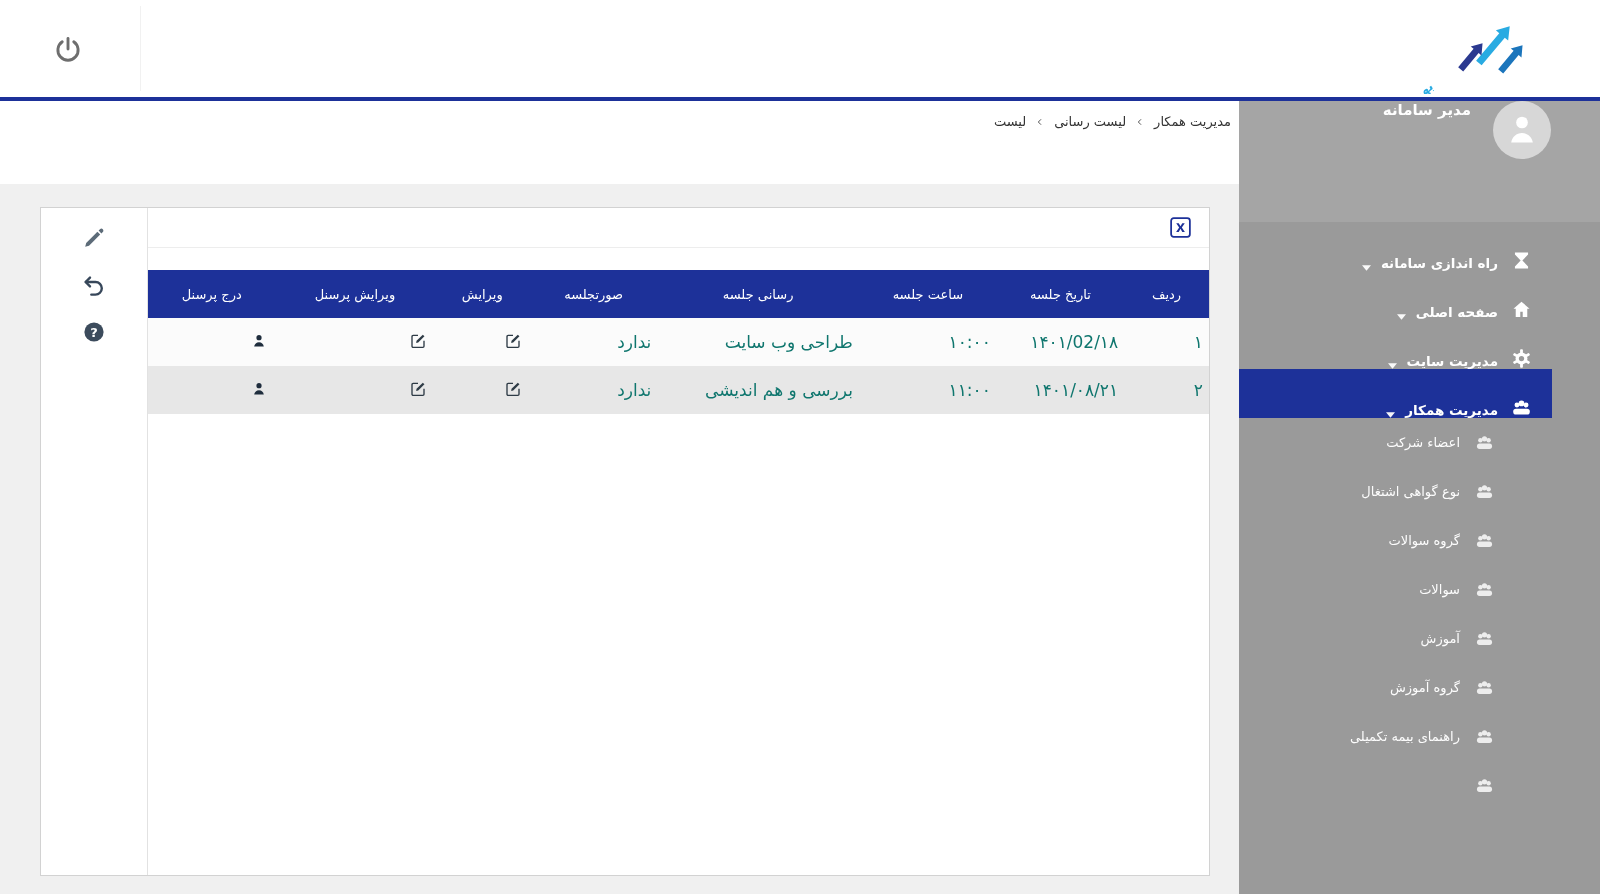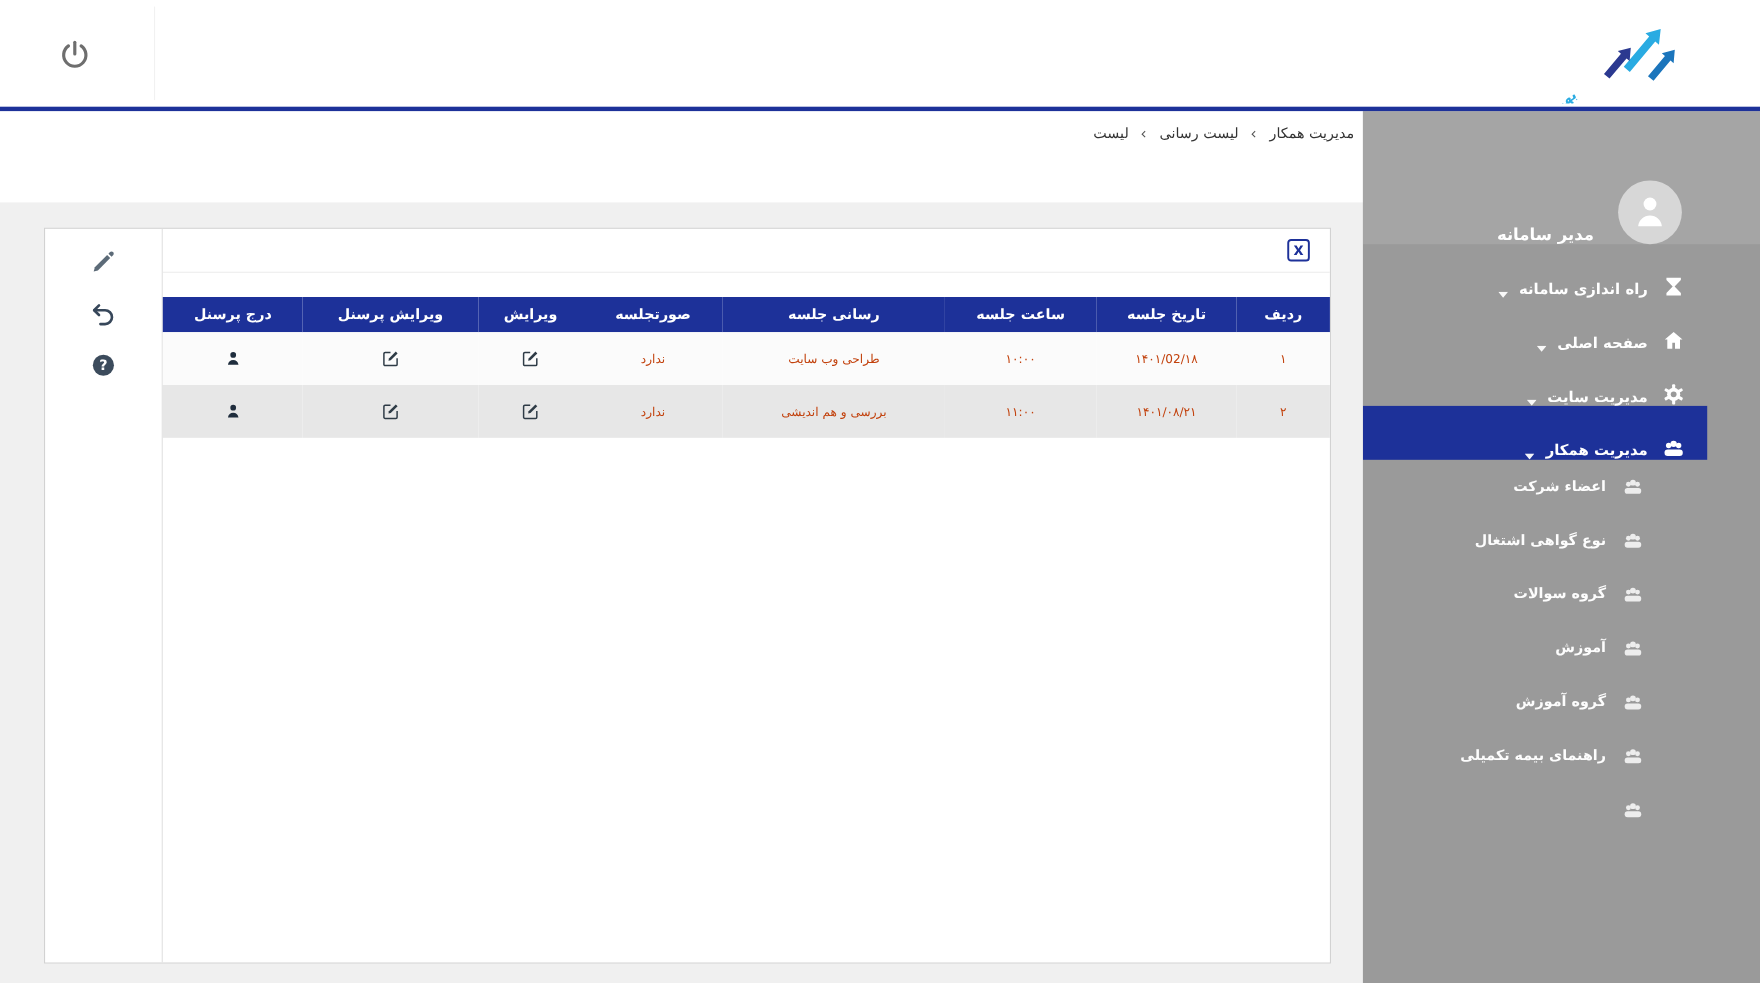--- a/index.html
+++ b/index.html
@@ -19,34 +19,34 @@
 
   
   .header{position:absolute;top:0;left:0;width:1600px;height:101px;background:#fff;border-bottom:4px solid var(--blue);z-index:6;}
   .power-btn{position:absolute;left:48px;top:30px;width:40px;height:40px;border:none;background:transparent;color:#6e6e6e;cursor:pointer;padding:0;display:flex;align-items:center;justify-content:center;}
   .power-btn svg{width:30px;height:30px;}
   .header-sep{position:absolute;left:140px;top:6px;height:85px;border-left:1px solid #f1f1f1;}
   .logo{position:absolute;right:48px;top:2px;width:132px;height:92px;}
 
   
   .sidebar{position:absolute;top:101px;right:0;width:361px;height:793px;background:var(--gray);overflow:hidden;z-index:5;}
-  .user-box{height:121px;background:var(--gray-light);display:flex;align-items:flex-end;padding-right:71px;}
+  .user-box{height:121px;background:var(--gray-light);display:flex;align-items:flex-start;padding-right:49px;}
   .avatar{width:58px;height:58px;border-radius:50%;background:#d7d7d7;display:flex;align-items:center;justify-content:center;color:#fff;flex:0 0 auto;}
   .avatar svg{width:36px;height:36px;}
   .user-name{color:#fff;font-weight:bold;font-size:15px;margin-right:22px;}
   .menu-item{height:49px;margin-right:48px;display:flex;align-items:flex-end;padding-right:20px;color:#fff;cursor:pointer;}
   .menu-item.active{background:var(--blue);}
   .mi-icon svg{width:21px;height:21px;}
   .mi-label{font-size:13.5px;font-weight:bold;margin-right:13px;white-space:nowrap;}
   .mi-caret{margin-right:10px;opacity:.95;}
   .mi-caret svg{width:9px;height:6px;}
   .sub-item{height:49px;margin-right:48px;display:flex;align-items:center;padding-right:58px;color:#fff;cursor:pointer;}
   .si-icon{color:#ededed;}
   .si-icon svg{width:19px;height:19px;}
-  .si-label{font-size:13px;font-weight:bold;margin-right:15px;color:#fdfdfd;white-space:nowrap;}
+  .si-label{font-size:13px;font-weight:normal;margin-right:15px;color:#fdfdfd;white-space:nowrap;}
 
   
   .crumbbar{position:absolute;top:101px;left:0;width:1239px;height:83px;background:#fff;}
   .breadcrumb{position:absolute;top:13px;right:8px;display:flex;align-items:center;gap:9px;font-size:13px;color:#333;}
   .crumb{white-space:nowrap;}
   .crumb-sep{color:#555;display:flex;align-items:center;}
   .crumb-sep svg{width:10px;height:10px;}
 
   
   .card{position:absolute;top:207px;left:40px;width:1170px;height:669px;background:#fff;border:1px solid #d2d2d2;display:flex;direction:ltr;z-index:4;}
@@ -56,22 +56,22 @@
   .tool-btn.pencil{color:#5c6b78;}
   .tool-btn.undo{color:#37475a;}
   .tool-btn.help{color:#3c4b5c;}
 
   .table-zone{flex:1;direction:rtl;display:flex;flex-direction:column;min-width:0;}
   .export-row{height:40px;border-bottom:1px solid #ededed;display:flex;align-items:center;padding:0 16px;flex:0 0 auto;}
   .excel-btn{background:none;border:none;color:var(--blue);cursor:pointer;padding:0;display:flex;}
   .excel-btn svg{width:25px;height:25px;}
 
   table.grid{width:100%;border-collapse:collapse;margin-top:22px;table-layout:fixed;}
-  .grid th{background:var(--blue);color:#fff;font-size:13px;font-weight:bold;height:32px;padding:0 6px;text-align:center;white-space:nowrap;}
-  .grid td{height:48px;text-align:center;font-size:11px;color:#c2410c;padding:0 6px;white-space:nowrap;}
+  .grid th{background:var(--blue);color:#fff;font-size:13px;font-weight:normal;height:48px;padding:0 6px;text-align:center;white-space:nowrap;}
+  .grid td{height:48px;text-align:right;font-size:17px;color:#0f766e;padding:0 6px;white-space:nowrap;}
   .grid tbody tr.row-a{background:#fbfbfb;}
   .grid tbody tr.row-b{background:#e7e7e7;}
   .cell-icon{background:none;border:none;cursor:pointer;color:#2e3b46;padding:2px;}
   .cell-icon svg{width:18px;height:18px;}
   .cell-icon.person{color:#1f2d3d;}
   .cell-icon.person svg{width:16px;height:16px;}
 </style>
 </head>
 <body>
 
@@ -247,20 +247,28 @@
         </span>
       <span class="si-label">نوع گواهی اشتغال</span>
     </div>
     <div class="sub-item">
       <span class="si-icon">
           <svg width="19" height="19">
             <use href="#i-users"></use>
           </svg>
         </span>
       <span class="si-label">گروه سوالات</span>
+    </div>
+    <div class="sub-item">
+      <span class="si-icon">
+          <svg width="19" height="19">
+            <use href="#i-users"></use>
+          </svg>
+        </span>
+      <span class="si-label">سوالات</span>
     </div>
     <div class="sub-item">
       <span class="si-icon">
           <svg width="19" height="19">
             <use href="#i-users"></use>
           </svg>
         </span>
       <span class="si-label">آموزش</span>
     </div>
     <div class="sub-item">

